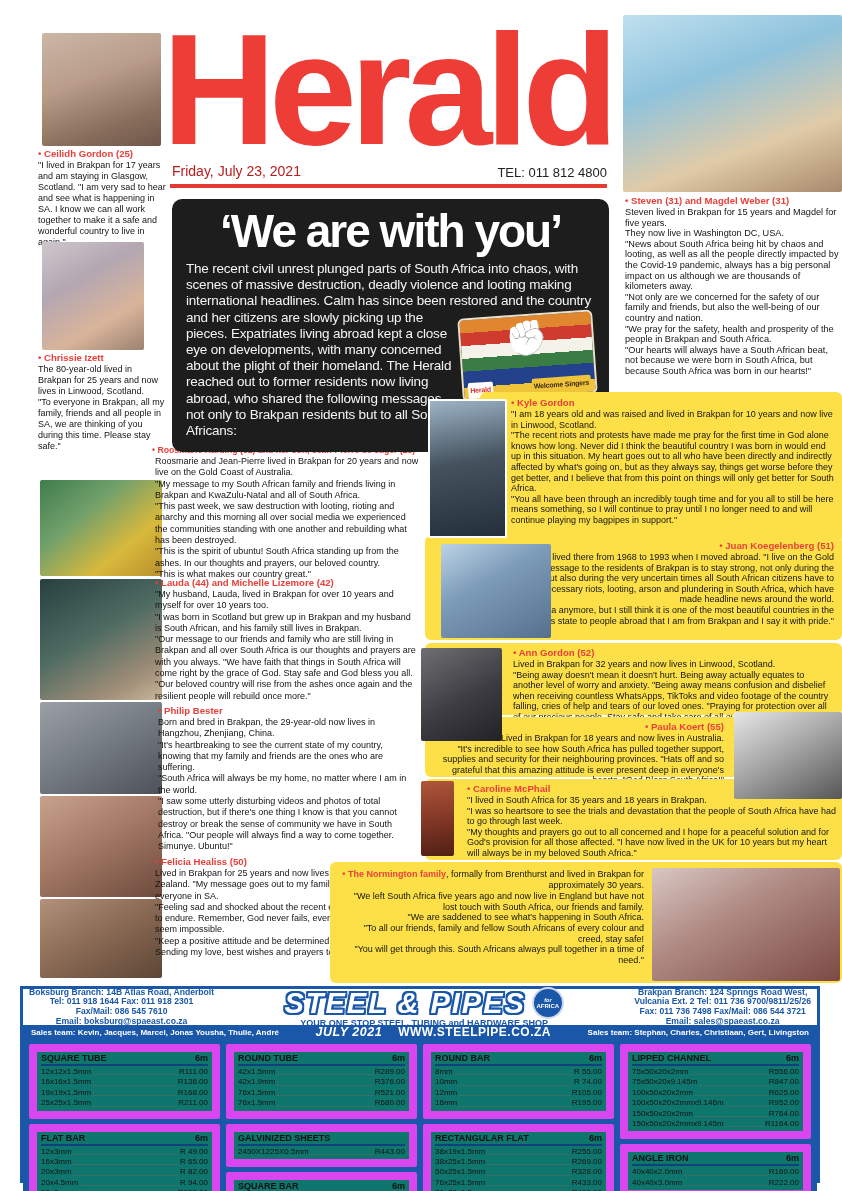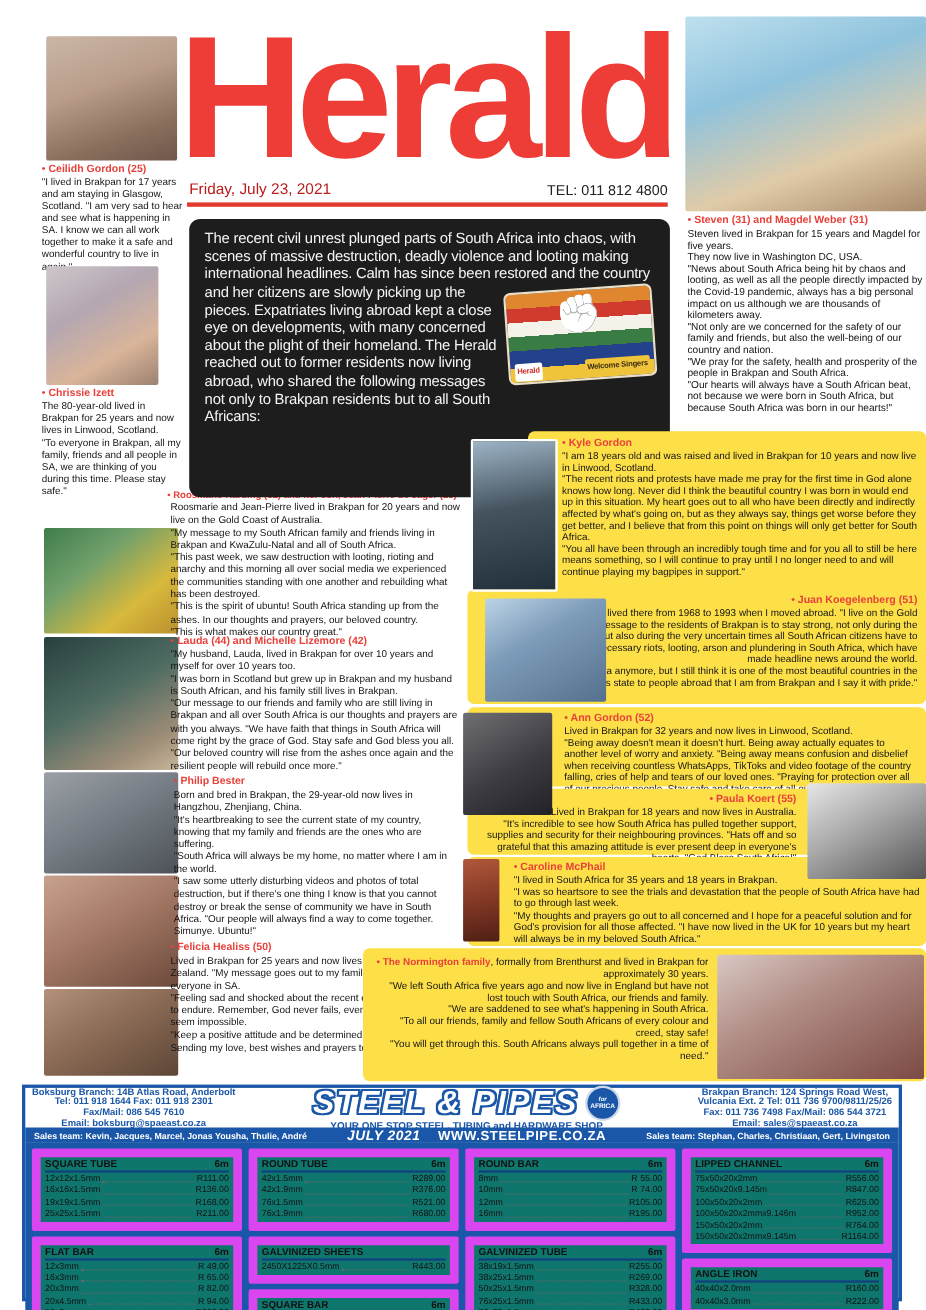--- a/index.html
+++ b/index.html
@@ -149,20 +149,21 @@
   <div class="ph ph-weber"></div>
   <div class="abs head h-steven">• Steven (31) and Magdel Weber (31)</div>
   <div class="abs body pre side-t t-steven">Steven lived in Brakpan for 15 years and Magdel for five years.
 They now live in Washington DC, USA.
 "News about South Africa being hit by chaos and looting, as well as all the people directly impacted by the Covid-19 pandemic, always has a big personal impact on us although we are thousands of kilometers away.
 "Not only are we concerned for the safety of our family and friends, but also the well-being of our country and nation.
 "We pray for the safety, health and prosperity of the people in Brakpan and South Africa.
 "Our hearts will always have a South African beat, not because we were born in South Africa, but because South Africa was born in our hearts!"</div>
 
   <div class="abs black-box">
+    <div class="headline">‘We are with you’</div>
     <p class="intro">
       <span>The recent civil unrest plunged parts of South Africa into chaos, with scenes of massive destruction, deadly violence and looting making international headlines. Calm has since been restored and the country</span>
       <span class="flag-card">
         <span class="fist">✊</span>
         <span class="flag-labels">
           <span class="fl-l">Herald</span>
           <span class="fl-r">Welcome Singers</span>
         </span>
       </span>
       <span class="intro-spacer"></span>
@@ -403,21 +404,21 @@
               <span class="pt-price">R105.00</span>
             </div>
             <div class="pt-row">
               <span class="pt-spec">16mm</span>
               <span class="pt-dots"></span>
               <span class="pt-price">R195.00</span>
             </div>
           </div>
           <div class="price-table">
             <div class="pt-head">
-              <span class="pt-title">GALVINIZED TUBE</span>
+              <span class="pt-title">RECTANGULAR FLAT</span>
               <span class="pt-unit">6m</span>
             </div>
             <div class="pt-row">
               <span class="pt-spec">38x19x1.5mm</span>
               <span class="pt-dots"></span>
               <span class="pt-price">R255.00</span>
             </div>
             <div class="pt-row">
               <span class="pt-spec">38x25x1.5mm</span>
               <span class="pt-dots"></span>

